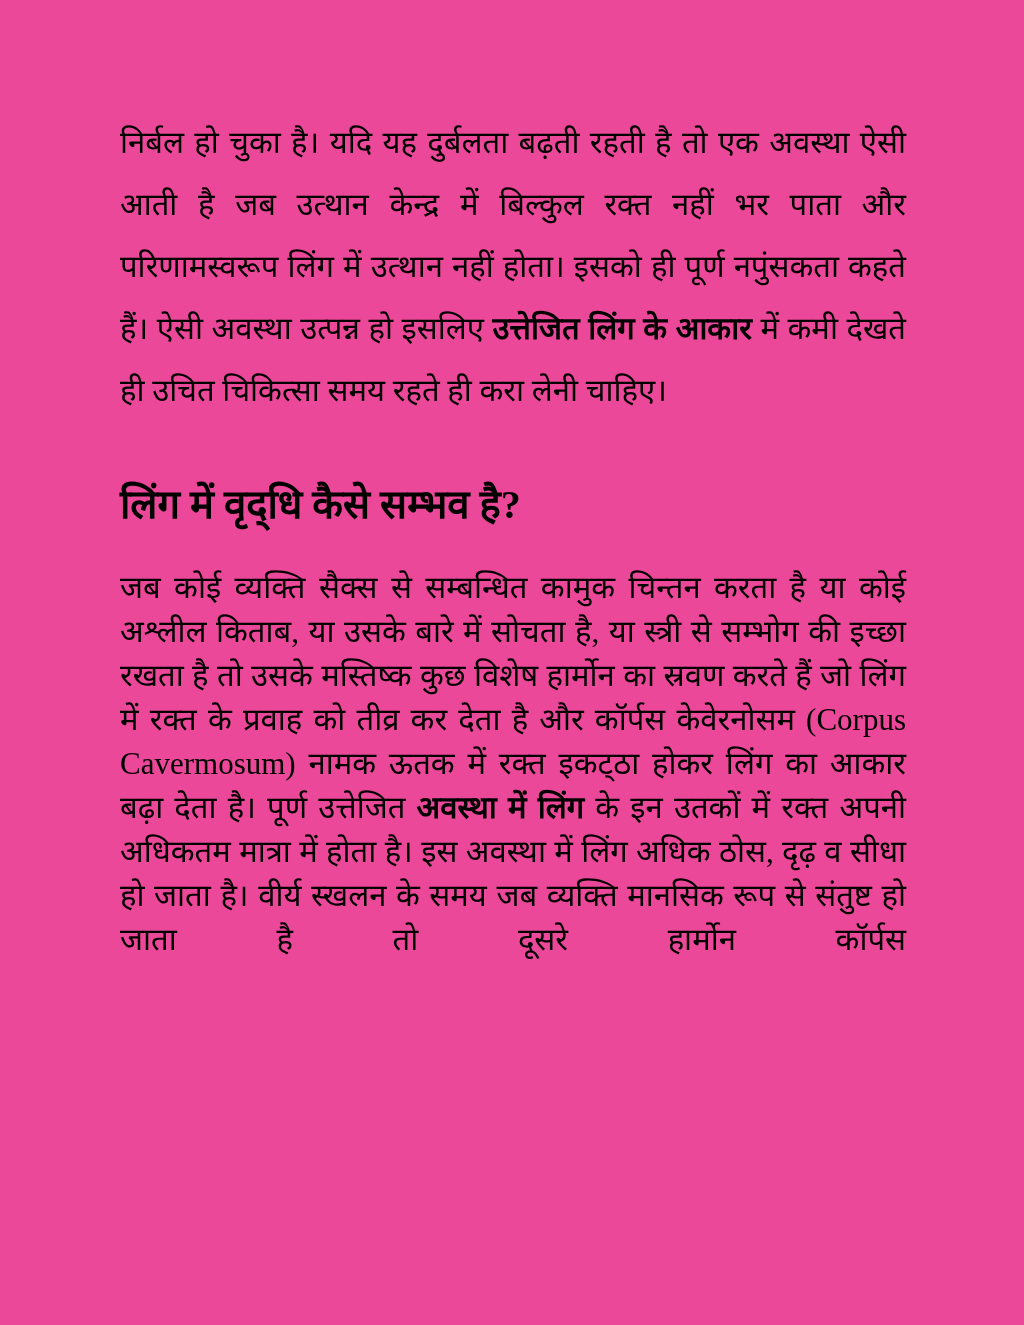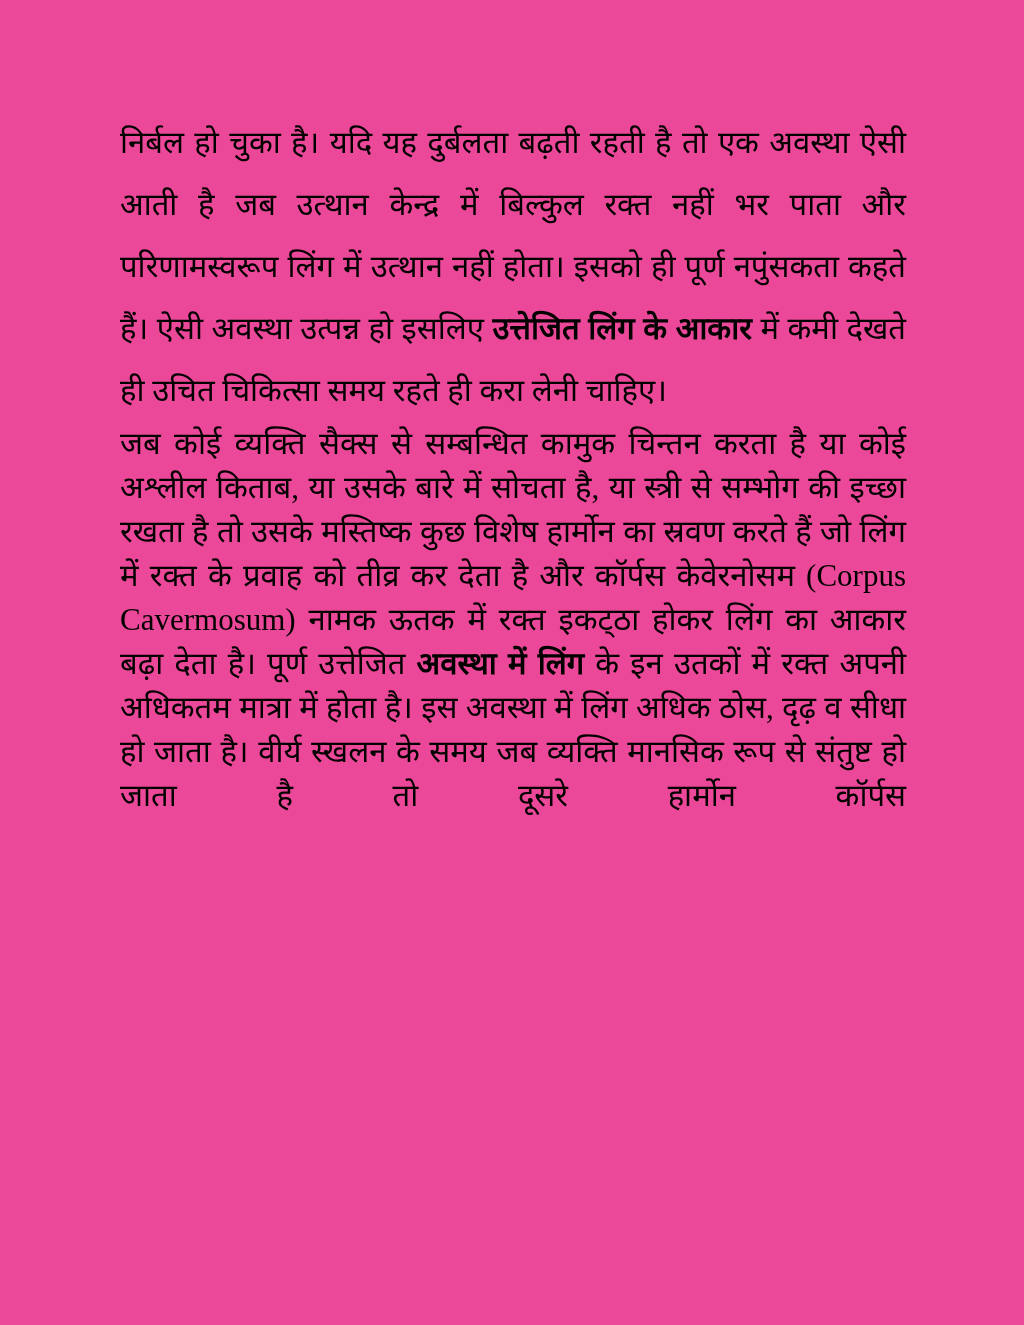--- a/index.html
+++ b/index.html
@@ -44,15 +44,16 @@
   }
   .run { font-weight: normal; }
   .run.bold { font-weight: bold; }
 </style>
 </head>
 <body>
 
 <div class="page">
   <p class="body-para para-1"><span class="run">निर्बल हो चुका है। यदि यह दुर्बलता बढ़ती रहती है तो एक अवस्था ऐसी आती है जब उत्थान केन्द्र में बिल्कुल रक्त नहीं भर पाता और परिणामस्वरूप लिंग में उत्थान नहीं होता। इसको ही पूर्ण नपुंसकता कहते हैं। ऐसी अवस्था उत्पन्न हो इसलिए </span><span class="run bold">उत्तेजित लिंग के आकार</span><span class="run"> में कमी देखते ही उचित चिकित्सा समय रहते ही करा लेनी चाहिए।</span></p>
 
+  <h1 class="section-heading">लिंग में वृद्‌धि कैसे सम्भव है?</h1>
 
   <p class="body-para para-2"><span class="run">जब कोई व्यक्ति सैक्स से सम्बन्धित कामुक चिन्तन करता है या कोई अश्लील किताब, या उसके बारे में सोचता है, या स्त्री से सम्भोग की इच्छा रखता है तो उसके मस्तिष्क कुछ विशेष हार्मोन का स्रवण करते हैं जो लिंग में रक्त के प्रवाह को तीव्र कर देता है और कॉर्पस केवेरनोसम (Corpus Cavermosum) नामक ऊतक में रक्त इकट्‌ठा होकर लिंग का आकार बढ़ा देता है। पूर्ण उत्तेजित </span><span class="run bold">अवस्था में लिंग</span><span class="run"> के इन उतकों में रक्त अपनी अधिकतम मात्रा में होता है। इस अवस्था में लिंग अधिक ठोस, दृढ़ व सीधा हो जाता है। वीर्य स्खलन के समय जब व्यक्ति मानसिक रूप से संतुष्ट हो जाता है तो दूसरे हार्मोन कॉर्पस</span></p>
 </div>
 
 </body></html>

